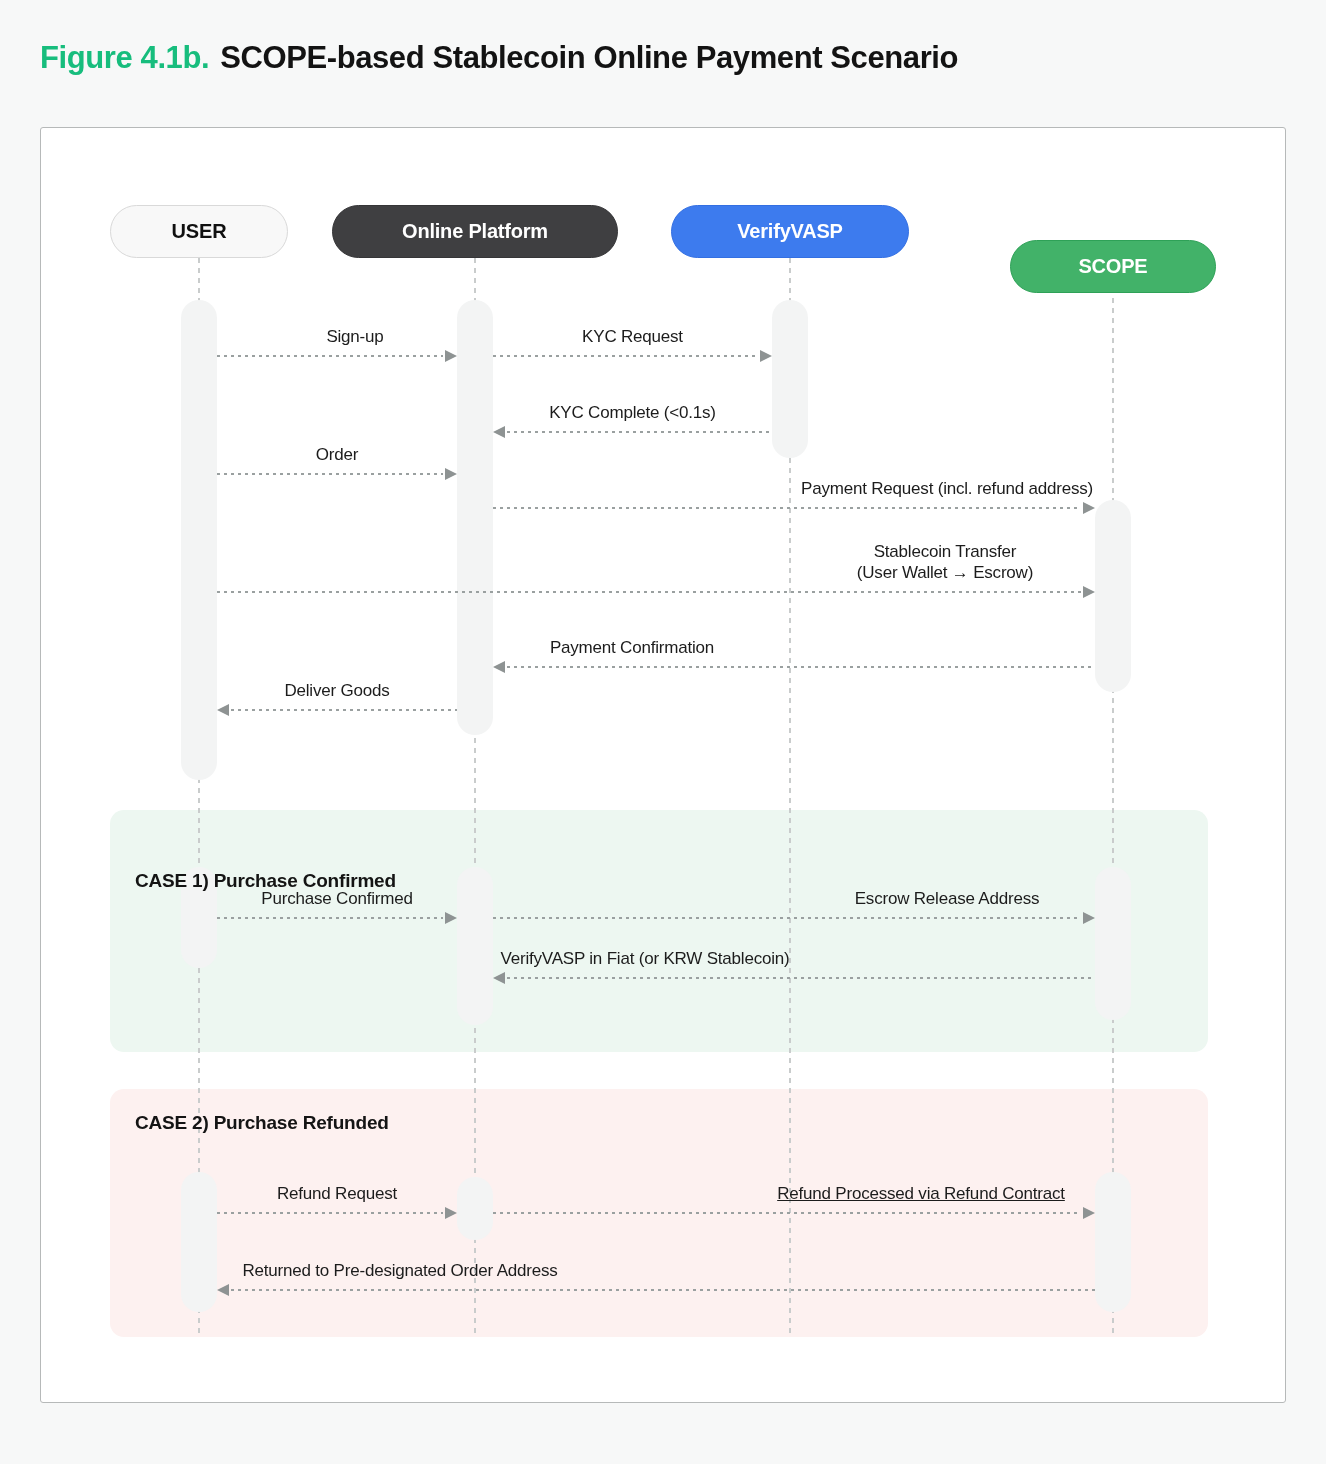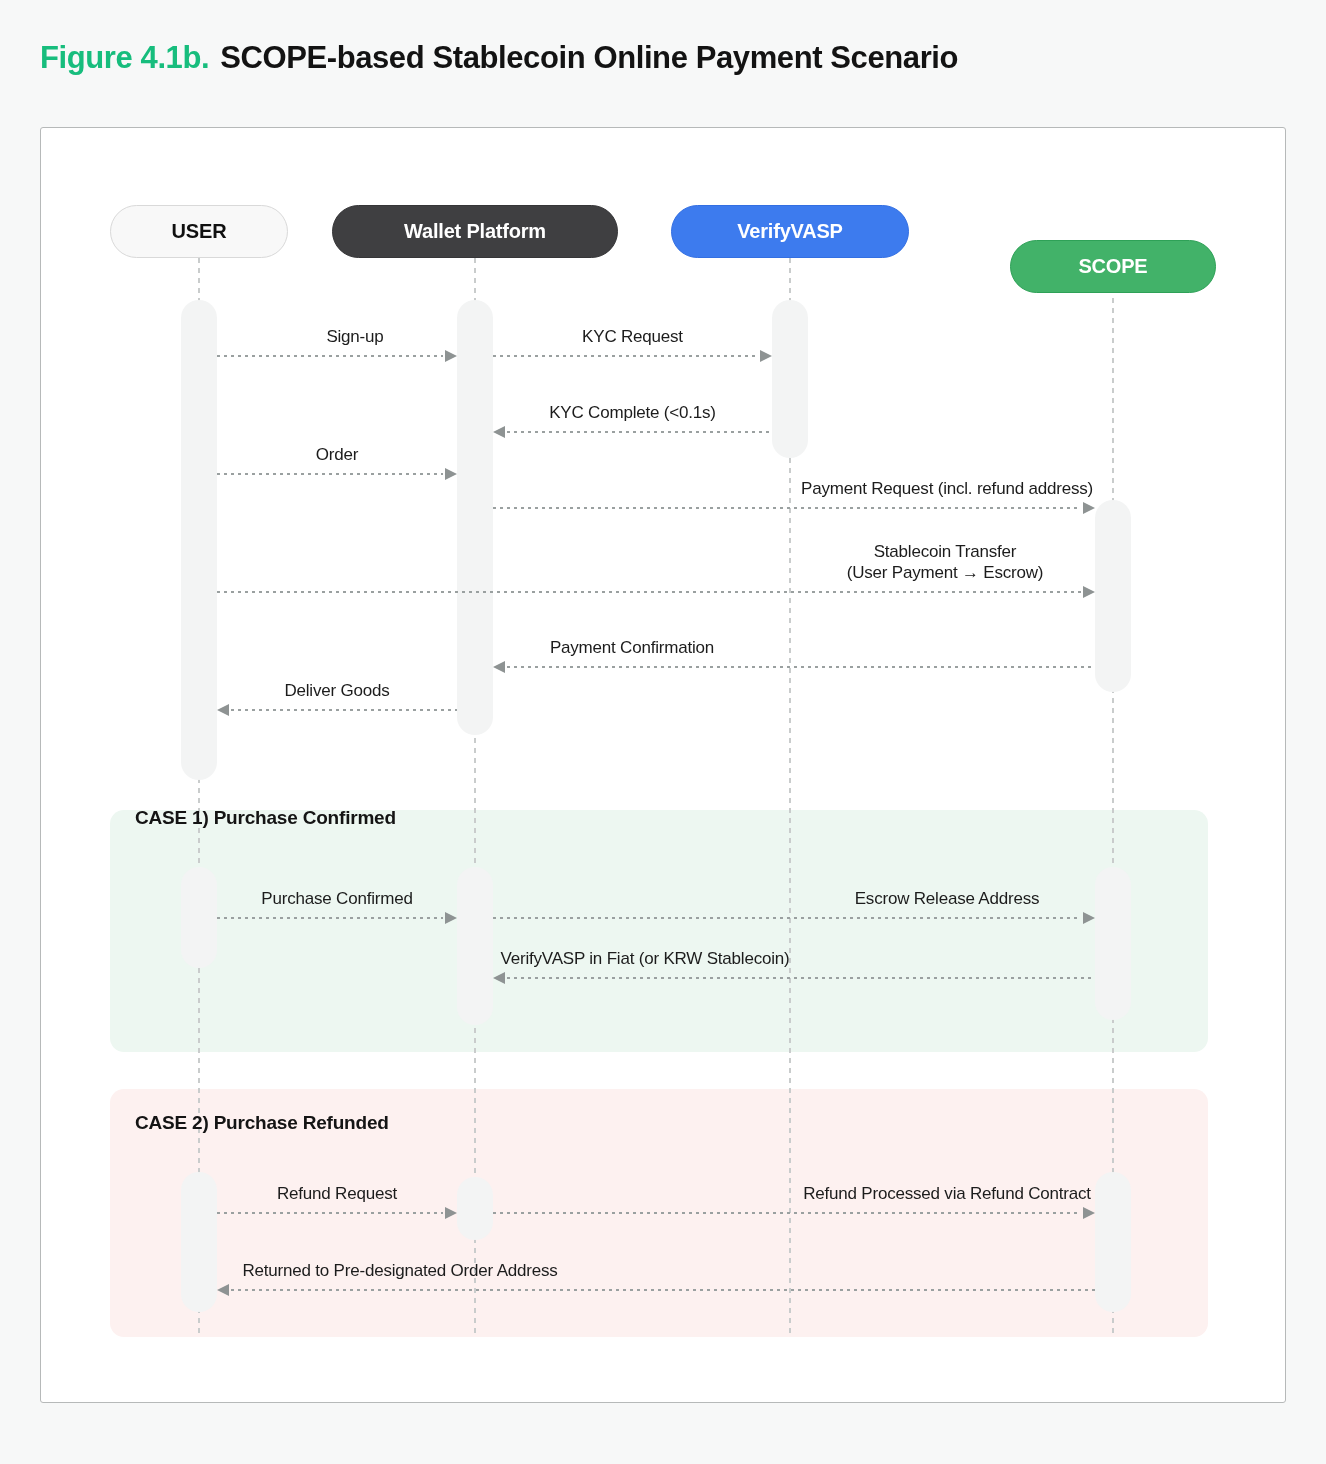--- a/index.html
+++ b/index.html
@@ -26,21 +26,21 @@
 </head>
 <body>
 
 <div id="page">
   <div class="fig-title">
     <span class="fig-num">Figure 4.1b.</span><span>SCOPE-based Stablecoin Online Payment Scenario</span>
   </div>
   <div id="card"></div>
   <div id="layers">
       <div class="case-panel" style="left: 110px; top: 810px; width: 1098px; height: 242px; background: rgb(237, 247, 241);"></div>
-      <div class="case-label" style="left: 135px; top: 807px;">CASE 1) Purchase Confirmed</div>
+      <div class="case-label" style="left: 135px; top: 870px;">CASE 1) Purchase Confirmed</div>
       <div class="case-panel" style="left: 110px; top: 1089px; width: 1098px; height: 248px; background: rgb(253, 241, 240);"></div>
       <div class="case-label" style="left: 135px; top: 1112px;">CASE 2) Purchase Refunded</div>
       <div class="lifeline" style="left: 198px; top: 258px; height: 1076px;"></div>
       <div class="lifeline" style="left: 474px; top: 258px; height: 1076px;"></div>
       <div class="lifeline" style="left: 789px; top: 258px; height: 1076px;"></div>
       <div class="lifeline" style="left: 1112px; top: 258px; height: 1076px;"></div>
       <div class="activation" style="left: 181px; top: 300px; height: 480px;"></div>
       <div class="activation" style="left: 457px; top: 300px; height: 435px;"></div>
       <div class="activation" style="left: 772px; top: 300px; height: 158px;"></div>
       <div class="activation" style="left: 1095px; top: 500px; height: 192px;"></div>
@@ -61,43 +61,43 @@
       <div class="msg-label" style="left: 632.5px; top: 402px;">KYC Complete (&lt;0.1s)</div>
       <div class="msg-line" style="left: 217px; top: 473px; width: 226px;"></div>
       <div class="msg-head r" style="left: 445px; top: 468px;"></div>
       <div class="msg-label" style="left: 337px; top: 444px;">Order</div>
       <div class="msg-line" style="left: 493px; top: 507px; width: 588px;"></div>
       <div class="msg-head r" style="left: 1083px; top: 502px;"></div>
       <div class="msg-label" style="left: 947px; top: 478px;">Payment Request (incl. refund address)</div>
       <div class="msg-line" style="left: 217px; top: 591px; width: 864px;"></div>
       <div class="msg-head r" style="left: 1083px; top: 586px;"></div>
       <div class="msg-label" style="left: 945px; top: 541px;">Stablecoin Transfer
-(User Payment → Escrow)</div>
+(User Wallet → Escrow)</div>
       <div class="msg-line" style="left: 507px; top: 666px; width: 588px;"></div>
       <div class="msg-head l" style="left: 493px; top: 661px;"></div>
       <div class="msg-label" style="left: 632px; top: 637px;">Payment Confirmation</div>
       <div class="msg-line" style="left: 231px; top: 709px; width: 226px;"></div>
       <div class="msg-head l" style="left: 217px; top: 704px;"></div>
       <div class="msg-label" style="left: 337px; top: 680px;">Deliver Goods</div>
       <div class="msg-line" style="left: 217px; top: 917px; width: 226px;"></div>
       <div class="msg-head r" style="left: 445px; top: 912px;"></div>
       <div class="msg-label" style="left: 337px; top: 888px;">Purchase Confirmed</div>
       <div class="msg-line" style="left: 493px; top: 917px; width: 588px;"></div>
       <div class="msg-head r" style="left: 1083px; top: 912px;"></div>
       <div class="msg-label" style="left: 947px; top: 888px;">Escrow Release Address</div>
       <div class="msg-line" style="left: 507px; top: 977px; width: 588px;"></div>
       <div class="msg-head l" style="left: 493px; top: 972px;"></div>
       <div class="msg-label" style="left: 645px; top: 948px;">VerifyVASP in Fiat (or KRW Stablecoin)</div>
       <div class="msg-line" style="left: 217px; top: 1212px; width: 226px;"></div>
       <div class="msg-head r" style="left: 445px; top: 1207px;"></div>
       <div class="msg-label" style="left: 337px; top: 1183px;">Refund Request</div>
       <div class="msg-line" style="left: 493px; top: 1212px; width: 588px;"></div>
       <div class="msg-head r" style="left: 1083px; top: 1207px;"></div>
-      <div class="msg-label" style="left: 947px; top: 1183px;">Refund Processed via Refund Contract</div>
+      <div class="msg-label" style="left: 921px; top: 1183px; text-decoration: underline;">Refund Processed via Refund Contract</div>
       <div class="msg-line" style="left: 231px; top: 1289px; width: 864px;"></div>
       <div class="msg-head l" style="left: 217px; top: 1284px;"></div>
       <div class="msg-label" style="left: 400px; top: 1260px;">Returned to Pre-designated Order Address</div>
       <div class="pill light" style="left: 110px; top: 205px; width: 178px;">USER</div>
-      <div class="pill dark" style="left: 332px; top: 205px; width: 286px;">Wallet Platform</div>
+      <div class="pill dark" style="left: 332px; top: 205px; width: 286px;">Online Platform</div>
       <div class="pill blue" style="left: 671px; top: 205px; width: 238px;">VerifyVASP</div>
       <div class="pill green" style="left: 1010px; top: 205px; width: 206px; margin-top: 35px;">SCOPE</div>
     </div>
 </div>
 
 </body></html>

